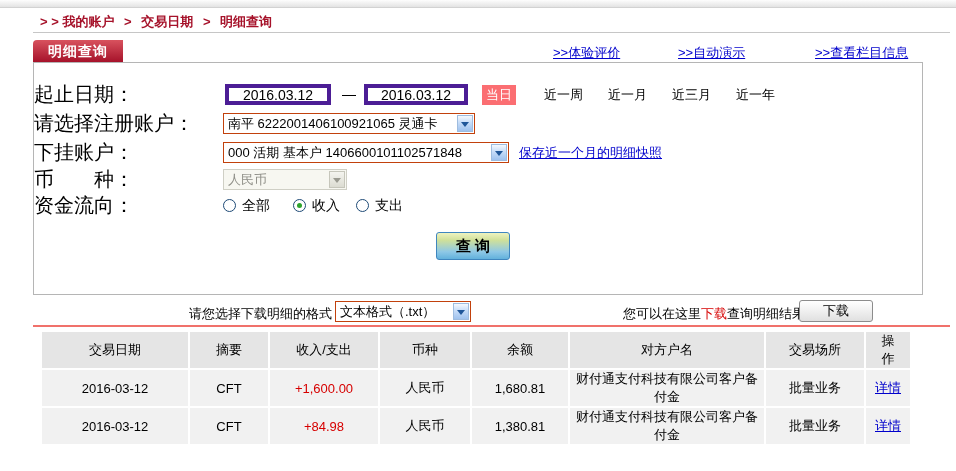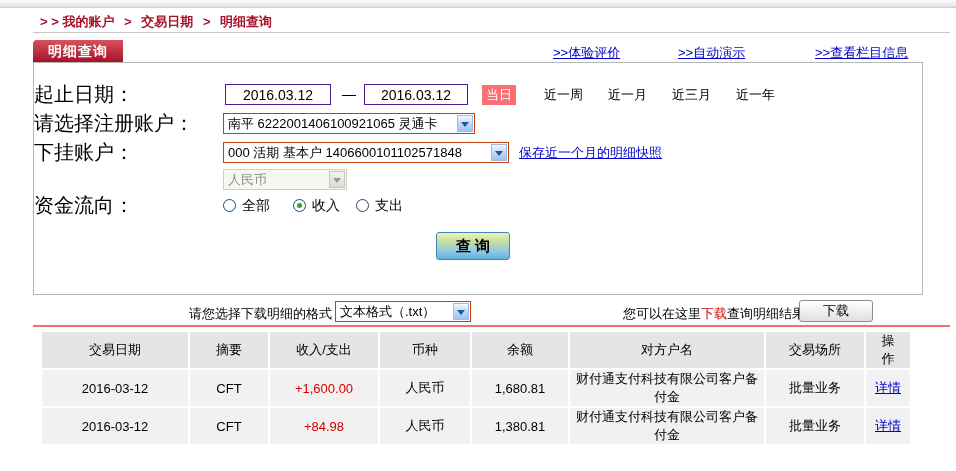--- a/index.html
+++ b/index.html
@@ -26,21 +26,21 @@
     border-radius: 0 14px 0 0; transform: skewX(28deg); transform-origin: 0 0; z-index: -1; }
   .tab span { position: relative; z-index: 1; }
 
   .hlink { position: absolute; top: 44px; font-size: 13px; color: var(--link-blue);
     text-decoration: underline; cursor: pointer; white-space: nowrap; }
 
   .panel { position: absolute; left: 33px; top: 62px; width: 890px; height: 233px;
     border: 1px solid #b5b5b5; background: #fff; }
   .flabel { position: absolute; left: 0; width: 185px; font-size: 20px;
     color: #000; line-height: 21px; white-space: nowrap; }
-  .tinput { position: absolute; height: 21px; border: 1px solid #4c1d95; font-size: 14px;
+  .tinput { position: absolute; height: 21px; border: 4px solid #4c1d95; font-size: 14px;
     text-align: center; font-family: inherit; color: #000; background: #fff; }
   .dash { position: absolute; font-size: 14px; line-height: 21px; color: #000; }
   .today { position: absolute; width: 34px; height: 20px; background: var(--today-bg); color: #fff;
     font-size: 13px; text-align: center; line-height: 20px; cursor: pointer; }
   .qlink { position: absolute; font-size: 13px; line-height: 20px; color: #000; cursor: pointer; white-space: nowrap; }
 
   .xselect { position: absolute; height: 21px; border: 1px solid #c2410c; background: #fff;
     font-size: 13px; cursor: pointer; }
   .xsel-text { position: absolute; left: 4px; right: 19px; top: 1px; line-height: 17px;
     white-space: nowrap; overflow: hidden; color: #000; }
@@ -136,20 +136,21 @@
       <span class="xsel-arrow"></span>
     </div>
 
     <div class="flabel" style="top:79px">下挂账户：</div>
     <div class="xselect" style="left:189px; top:79px; width:286px">
       <span class="xsel-text">000  活期  基本户  1406600101102571848</span>
       <span class="xsel-arrow"></span>
     </div>
     <a class="blink" style="left:485px; top:79px">保存近一个月的明细快照</a>
 
+    <div class="flabel" style="top:106px">币　　种：</div>
     <div class="xselect disabled" style="left:189px; top:106px; width:124px">
       <span class="xsel-text">人民币</span>
       <span class="xsel-arrow"></span>
     </div>
 
     <div class="flabel" style="top:132px">资金流向：</div>
     <span class="radio-item" style="left:189px; top:132px">
       <span class="radio"></span>
       <span>全部</span>
     </span>

